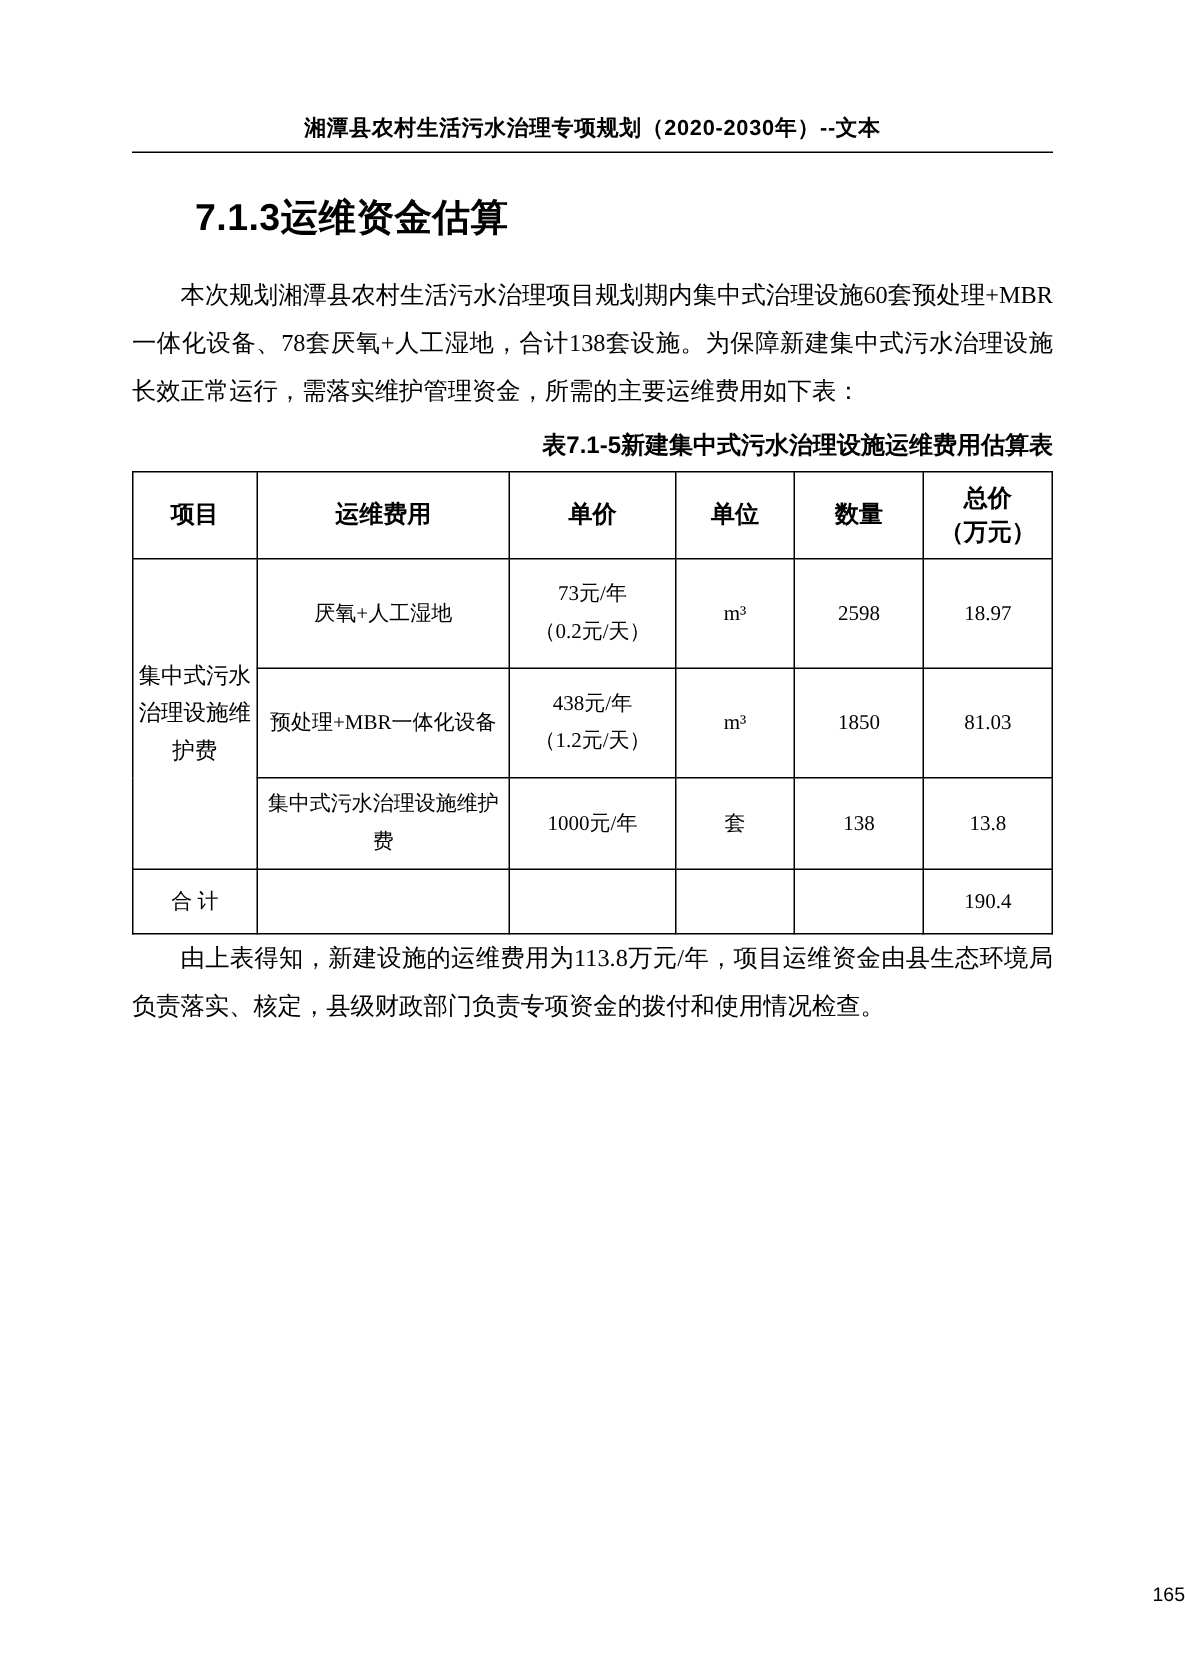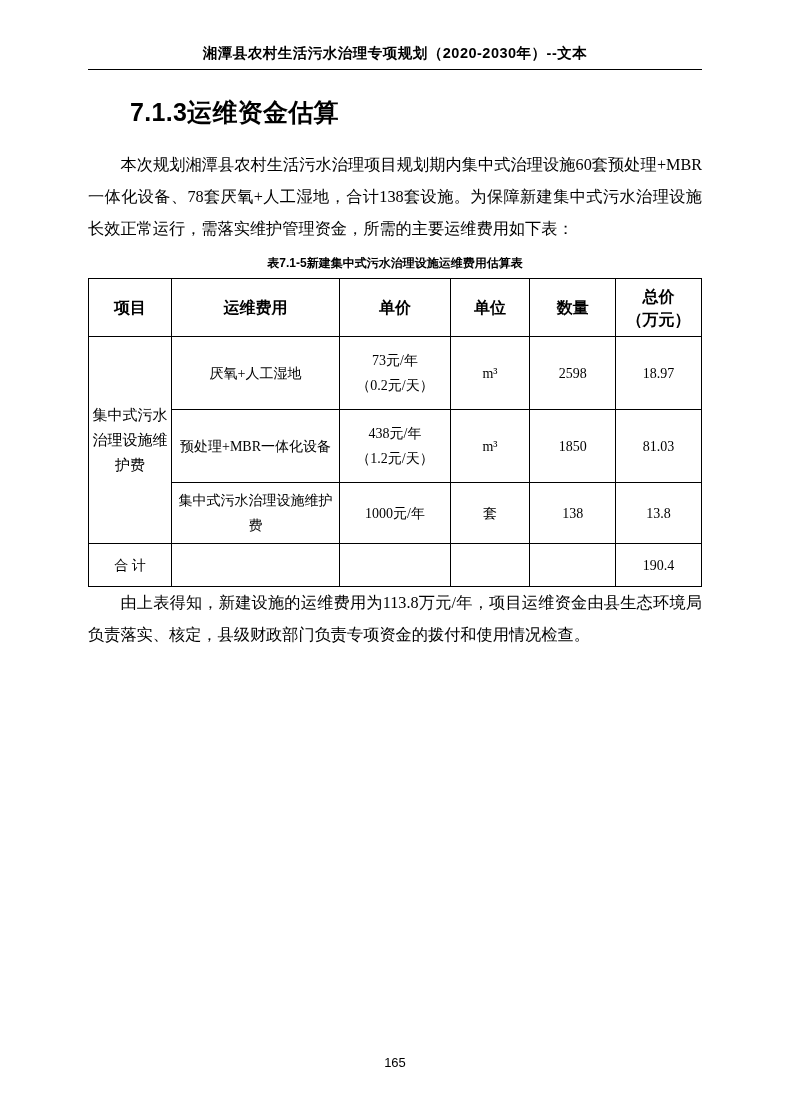--- a/index.html
+++ b/index.html
@@ -28,44 +28,45 @@
   .doc-header {
     text-align: center;
     font-family: "Liberation Sans", "DejaVu Sans", sans-serif;
     font-weight: bold;
     font-size: 14.5px;
     letter-spacing: 0.5px;
     padding-bottom: 6px;
     border-bottom: 1.5px solid #000;
     margin-bottom: 26px;
     white-space: nowrap;
+    margin-top: 32px;
   }
   
   .sec-heading {
     font-family: "Liberation Sans", "DejaVu Sans", sans-serif;
     font-weight: bold;
     font-size: 25px;
     margin: 0 0 20px 42px;
     letter-spacing: 0.3px;
   }
   
   .para {
     font-size: 16.2px;
     line-height: 32px;
     text-align: justify;
     text-justify: inter-ideograph;
     text-indent: 2em;
     margin: 0 0 6px 0;
   }
   
   .table-caption {
-    text-align: center;
+    text-align: right;
     font-family: "Liberation Sans", "DejaVu Sans", sans-serif;
     font-weight: bold;
-    font-size: 12px;
+    font-size: 16px;
     margin: 10px 0 6px 0;
   }
   
   table.maintable {
     border-collapse: collapse;
     width: 100%;
     font-size: 14px;
     table-layout: fixed;
   }
   table.maintable td {
@@ -93,21 +94,21 @@
   }
   .two-line span { display: block; }
   .row-tall td { height: 62px; }
   .row-sum td { height: 32px; line-height: 22px; }
   
   .page-number {
     position: absolute;
     bottom: 48px;
     left: 0;
     width: 100%;
-    text-align: center;
+    text-align: right;
     font-family: "Liberation Sans", "DejaVu Sans", sans-serif;
     font-size: 13px;
   }
 </style>
 </head>
 <body>
 
 <div class="page">
   <div class="page-inner">
 

